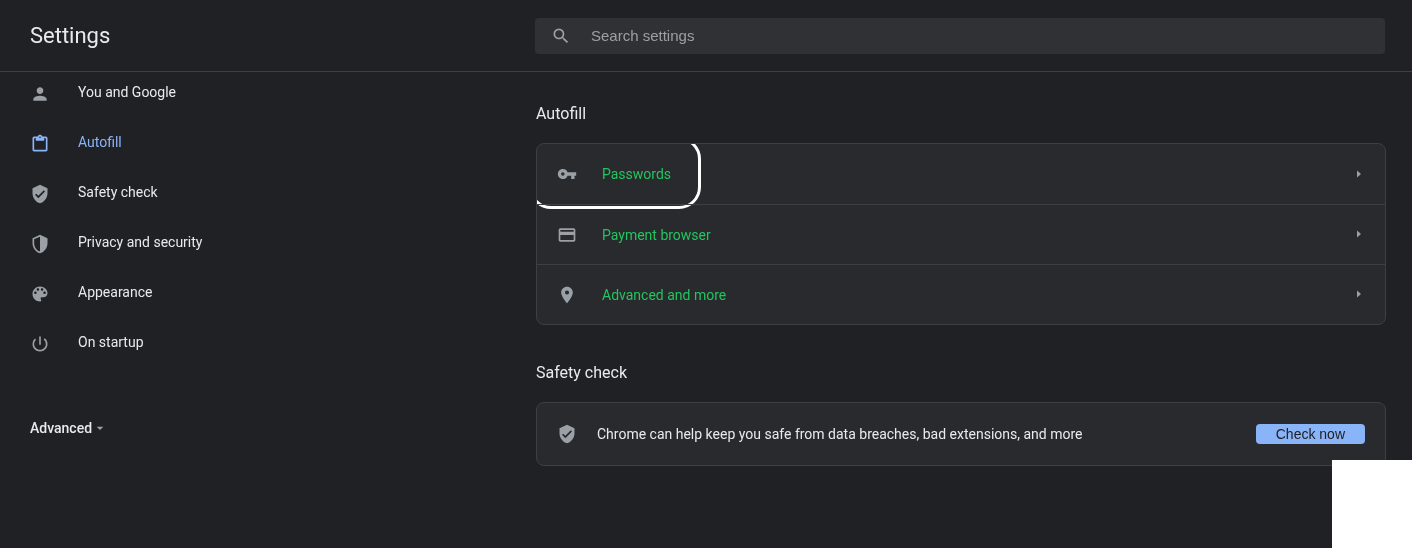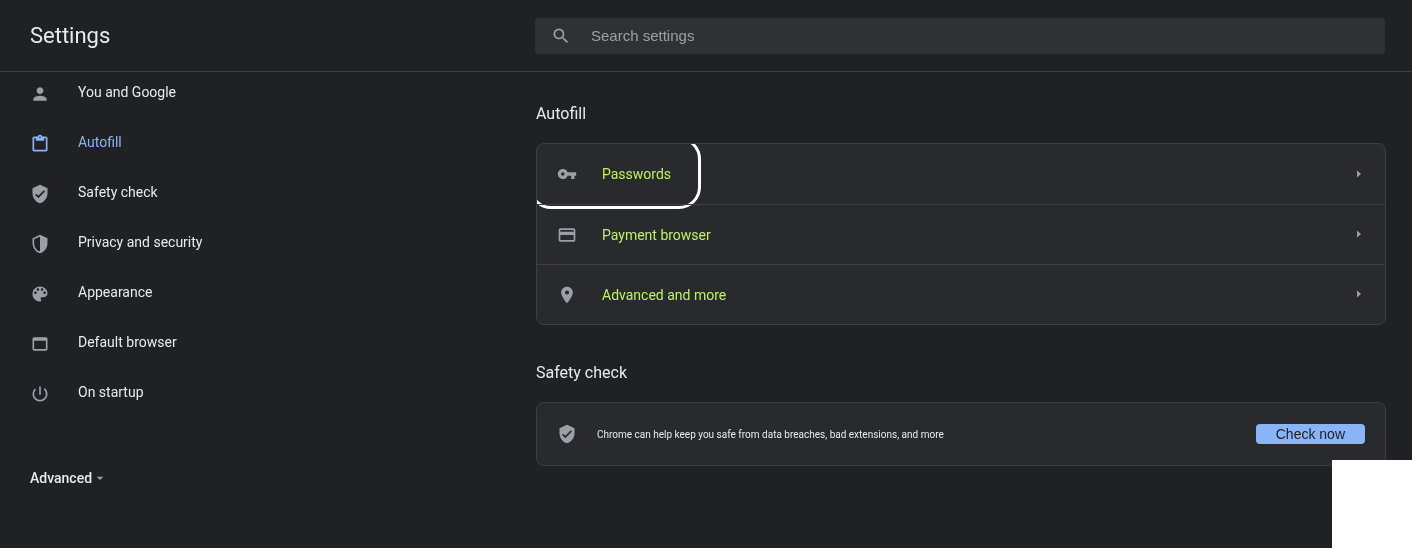--- a/index.html
+++ b/index.html
@@ -117,42 +117,42 @@
     border-top: 1px solid #3c4043;
     position: relative;
   }
   .row:first-child { border-top: none; }
   .row-icon {
     width: 20px; height: 20px;
     display:flex; align-items:center; justify-content:center;
     margin-right: 25px;
   }
   .row-icon svg { width: 20px; height:20px; fill:#9aa0a6; }
-  .row-label { font-size: 14px; color:#bef264; flex:1; }
+  .row-label { font-size: 14px; color:#22c55e; flex:1; }
   .row-arrow svg { width:12px; height:12px; fill:#9aa0a6; }
 
   .highlight-ring {
     position: absolute;
     border: 3px solid #ffffff;
     border-radius: 22px;
     width: 172px;
     height: 72px;
     left: -8px;
     top: -7px;
     pointer-events: none;
   }
 
   .safety-row {
     display: flex;
     align-items: center;
     height: 62px;
     padding: 0 20px;
   }
   .safety-row .row-icon { margin-right: 20px; }
-  .safety-text { font-size: 10px; color:#e8eaed; flex:1; }
+  .safety-text { font-size: 14px; color:#e8eaed; flex:1; }
   .check-btn {
     background: #8ab4f8;
     color: #202124;
     border: none;
     border-radius: 4px;
     height: 20px;
     padding: 0 20px;
     font-size: 14px;
     font-weight: 500;
     cursor: pointer;
@@ -222,28 +222,20 @@
     <div class="nav-item">
       <span class="nav-icon">
           <svg viewBox="0 0 24 24">
             <path d="M12 3c-4.97 0-9 4.03-9 9s4.03 9 9 9c.83 0 1.5-.67 1.5-1.5 0-.39-.15-.74-.39-1.01-.23-.26-.38-.61-.38-.99 0-.83.67-1.5 1.5-1.5H16c2.76 0 5-2.24 5-5 0-4.42-4.03-8-9-8zm-5.5 9c-.83 0-1.5-.67-1.5-1.5S5.67 9 6.5 9 8 9.67 8 10.5 7.33 12 6.5 12zm3-4C8.67 8 8 7.33 8 6.5S8.67 5 9.5 5s1.5.67 1.5 1.5S10.33 8 9.5 8zm5 0c-.83 0-1.5-.67-1.5-1.5S13.67 5 14.5 5s1.5.67 1.5 1.5S15.33 8 14.5 8zm3 4c-.83 0-1.5-.67-1.5-1.5S16.67 9 17.5 9s1.5.67 1.5 1.5-.67 1.5-1.5 1.5z"></path>
           </svg>
         </span>
       <span>Appearance</span>
     </div>
 
 
-    <div class="nav-item">
-      <span class="nav-icon">
-          <svg viewBox="0 0 24 24">
-            <path d="M19 4H5a2 2 0 00-2 2v12a2 2 0 002 2h14c1.1 0 2-.9 2-2V6a2 2 0 00-2-2zm0 14H5V8h14v10z"></path>
-          </svg>
-        </span>
-      <span>Default browser</span>
-    </div>
 
     <div class="nav-item">
       <span class="nav-icon">
           <svg viewBox="0 0 24 24">
             <path d="M13 3h-2v10h2V3zm4.83 2.17l-1.42 1.42A6.92 6.92 0 0119 12c0 3.87-3.13 7-7 7s-7-3.13-7-7c0-2.02.86-3.84 2.23-5.12L5.83 5.46A8.93 8.93 0 003 12c0 4.97 4.03 9 9 9s9-4.03 9-9c0-2.55-1.06-4.85-2.77-6.49z"></path>
           </svg>
         </span>
       <span>On startup</span>
     </div>
 

